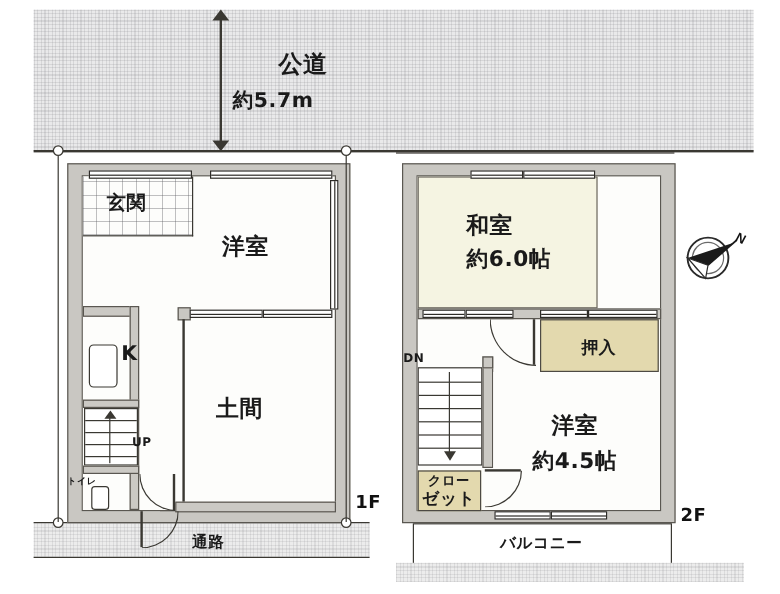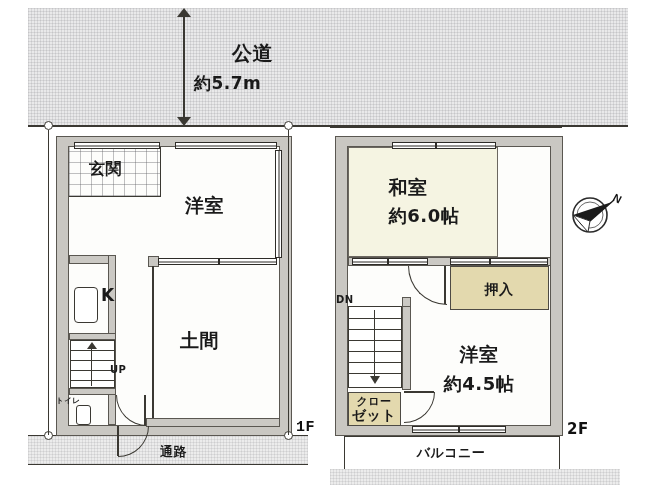--- a/index.html
+++ b/index.html
@@ -152,21 +152,21 @@
   <div class="win" style="left:158px;top:258px;width:61px;height:7px;"></div>
   <div class="win" style="left:219px;top:258px;width:58px;height:7px;"></div>
 
   <div class="txt roomname" style="left:180px;top:328px;">土間</div>
 
   <div class="wall thin" style="left:146px;top:418px;width:134px;height:9px;"></div>
 
   <div class="line" style="left:117px;top:426px;width:2px;height:30px;"></div>
   <div class="arc arc-br" style="left:118px;top:426px;width:30px;height:30px;"></div>
 
-  <div class="txt floorlbl" style="left:296px;top:419px;font-family:Liberation Mono, monospace;">1F</div>
+  <div class="txt floorlbl" style="left:296px;top:409px;">1F</div>
 
   <div class="marker" style="left:44px;top:121px;"></div>
   <div class="marker" style="left:284px;top:121px;"></div>
   <div class="marker" style="left:44px;top:431px;"></div>
   <div class="marker" style="left:284px;top:431px;"></div>
   <div class="line" style="left:48px;top:130px;width:1.4px;height:305px;"></div>
   <div class="line" style="left:288px;top:130px;width:1.4px;height:305px;"></div>
 
   <div class="line" style="left:330px;top:127px;width:232px;height:1.4px;"></div>
 

